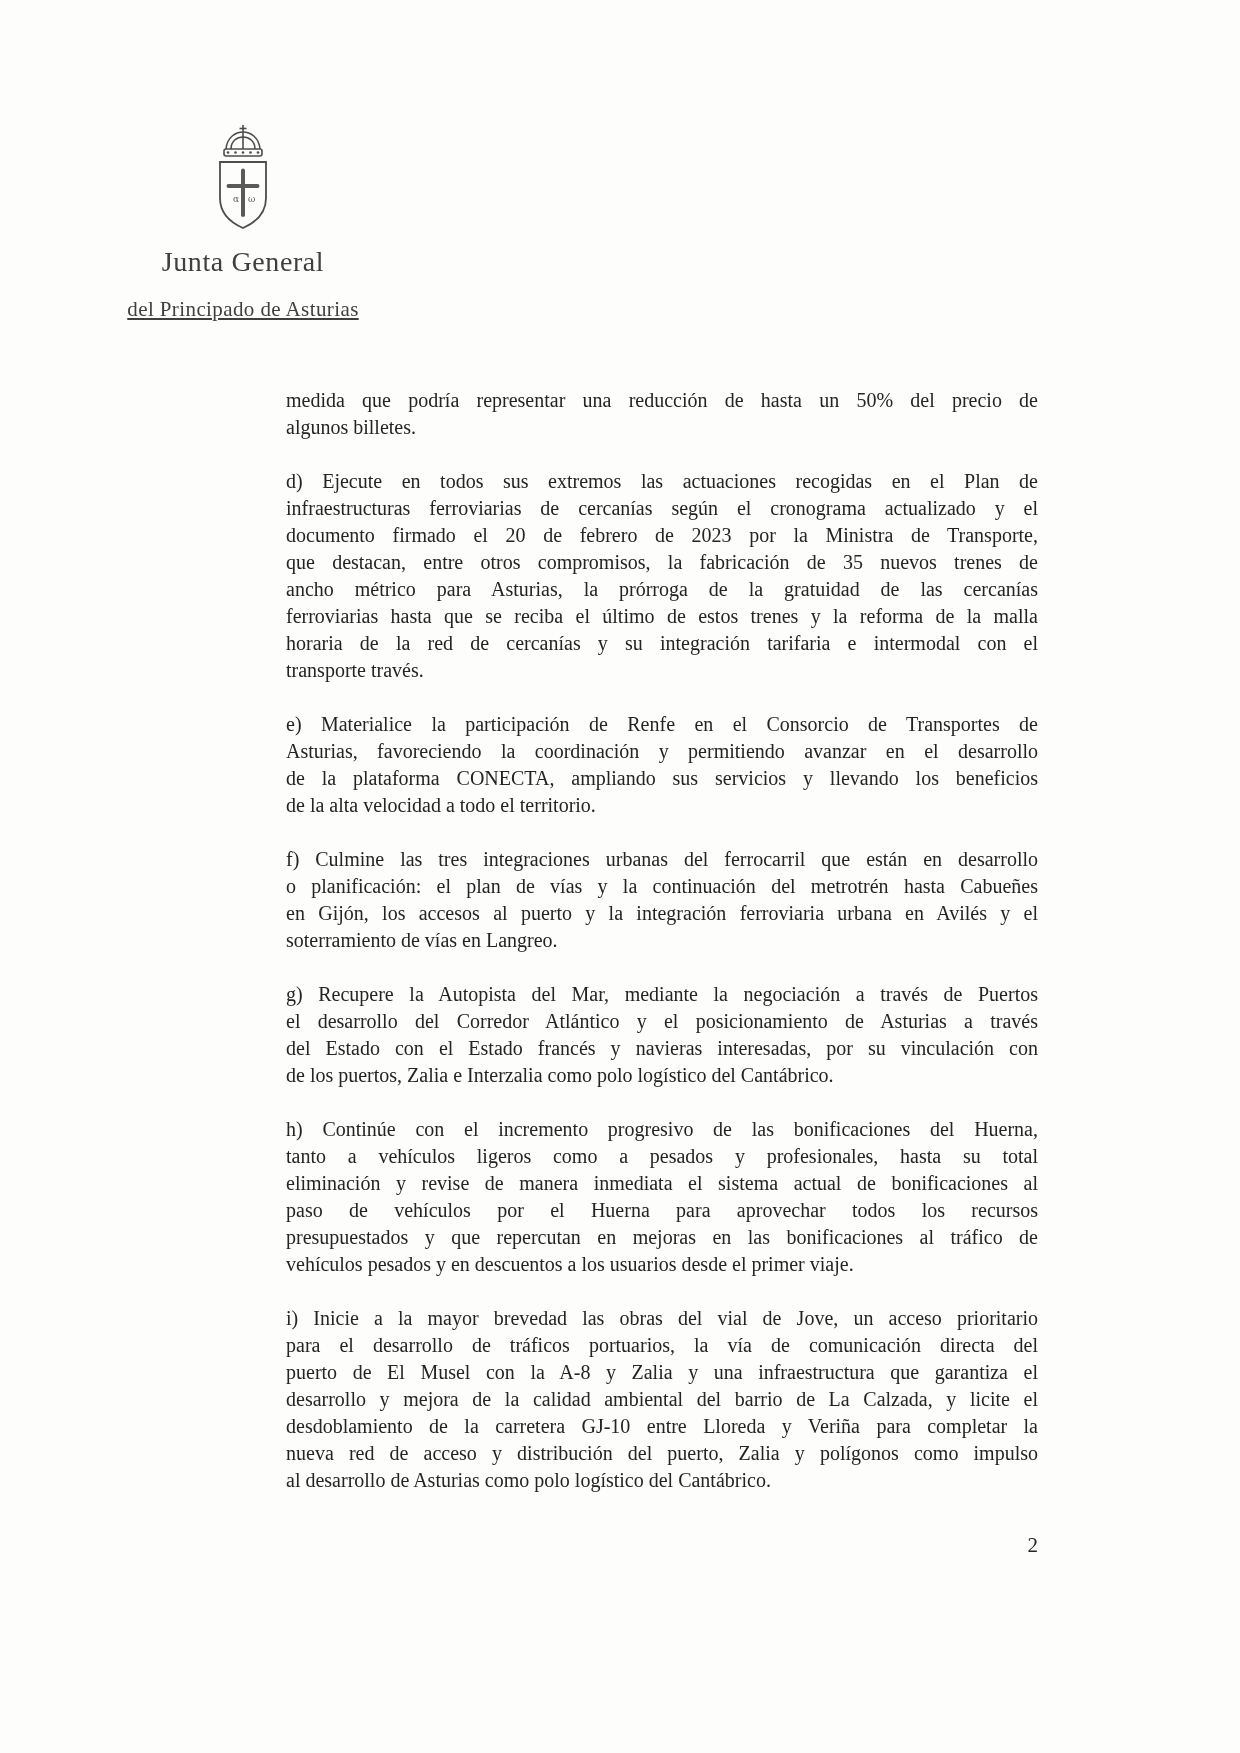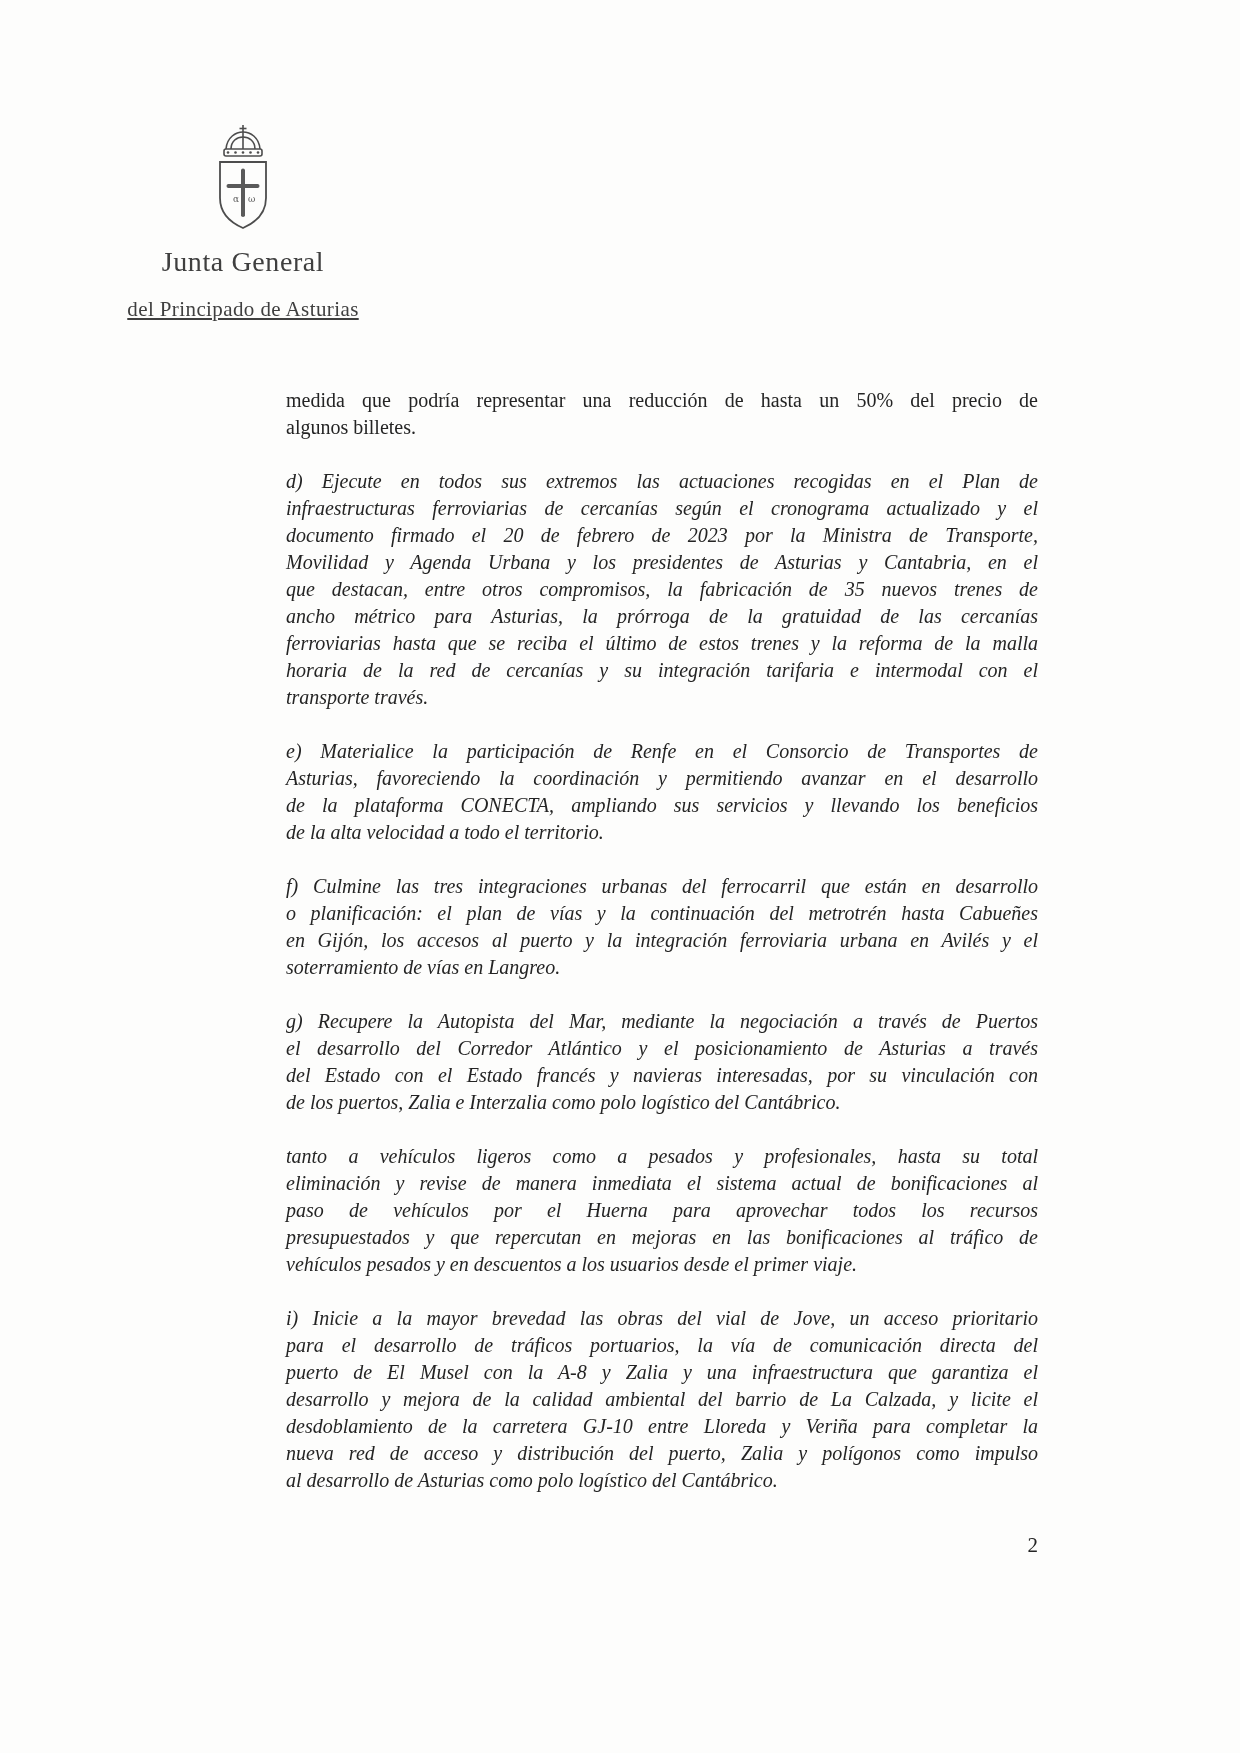--- a/index.html
+++ b/index.html
@@ -46,21 +46,20 @@
   .body-text {
     position: absolute;
     left: 238px;
     top: 387px;
     width: 800px;
     font-size: 20px;
     line-height: 27px;
   }
   .para + .para {
     margin-top: 27px;
-    font-style: italic;
   }
   .line {
     text-align: justify;
     text-align-last: justify;
     margin-left: 48px;
   }
   .line.last {
     text-align-last: left;
   }
   .page-number {
@@ -116,21 +115,20 @@
 
   <main class="body-text" id="paragraphs">
       <div class="para">
         <div class="line">medida que podría representar una reducción de hasta un 50% del precio de</div>
         <div class="line last">algunos billetes.</div>
       </div>
       <div class="para">
         <div class="line">d) Ejecute en todos sus extremos las actuaciones recogidas en el Plan de</div>
         <div class="line">infraestructuras ferroviarias de cercanías según el cronograma actualizado y el</div>
         <div class="line">documento firmado el 20 de febrero de 2023 por la Ministra de Transporte,</div>
-        <div class="line">Movilidad y Agenda Urbana y los presidentes de Asturias y Cantabria, en el</div>
         <div class="line">que destacan, entre otros compromisos, la fabricación de 35 nuevos trenes de</div>
         <div class="line">ancho métrico para Asturias, la prórroga de la gratuidad de las cercanías</div>
         <div class="line">ferroviarias hasta que se reciba el último de estos trenes y la reforma de la malla</div>
         <div class="line">horaria de la red de cercanías y su integración tarifaria e intermodal con el</div>
         <div class="line last">transporte través.</div>
       </div>
       <div class="para">
         <div class="line">e) Materialice la participación de Renfe en el Consorcio de Transportes de</div>
         <div class="line">Asturias, favoreciendo la coordinación y permitiendo avanzar en el desarrollo</div>
         <div class="line">de la plataforma CONECTA, ampliando sus servicios y llevando los beneficios</div>
@@ -142,20 +140,21 @@
         <div class="line">en Gijón, los accesos al puerto y la integración ferroviaria urbana en Avilés y el</div>
         <div class="line last">soterramiento de vías en Langreo.</div>
       </div>
       <div class="para">
         <div class="line">g) Recupere la Autopista del Mar, mediante la negociación a través de Puertos</div>
         <div class="line">el desarrollo del Corredor Atlántico y el posicionamiento de Asturias a través</div>
         <div class="line">del Estado con el Estado francés y navieras interesadas, por su vinculación con</div>
         <div class="line last">de los puertos, Zalia e Interzalia como polo logístico del Cantábrico.</div>
       </div>
       <div class="para">
+        <div class="line">h) Continúe con el incremento progresivo de las bonificaciones del Huerna,</div>
         <div class="line">tanto a vehículos ligeros como a pesados y profesionales, hasta su total</div>
         <div class="line">eliminación y revise de manera inmediata el sistema actual de bonificaciones al</div>
         <div class="line">paso de vehículos por el Huerna para aprovechar todos los recursos</div>
         <div class="line">presupuestados y que repercutan en mejoras en las bonificaciones al tráfico de</div>
         <div class="line last">vehículos pesados y en descuentos a los usuarios desde el primer viaje.</div>
       </div>
       <div class="para">
         <div class="line">i) Inicie a la mayor brevedad las obras del vial de Jove, un acceso prioritario</div>
         <div class="line">para el desarrollo de tráficos portuarios, la vía de comunicación directa del</div>
         <div class="line">puerto de El Musel con la A-8 y Zalia y una infraestructura que garantiza el</div>

